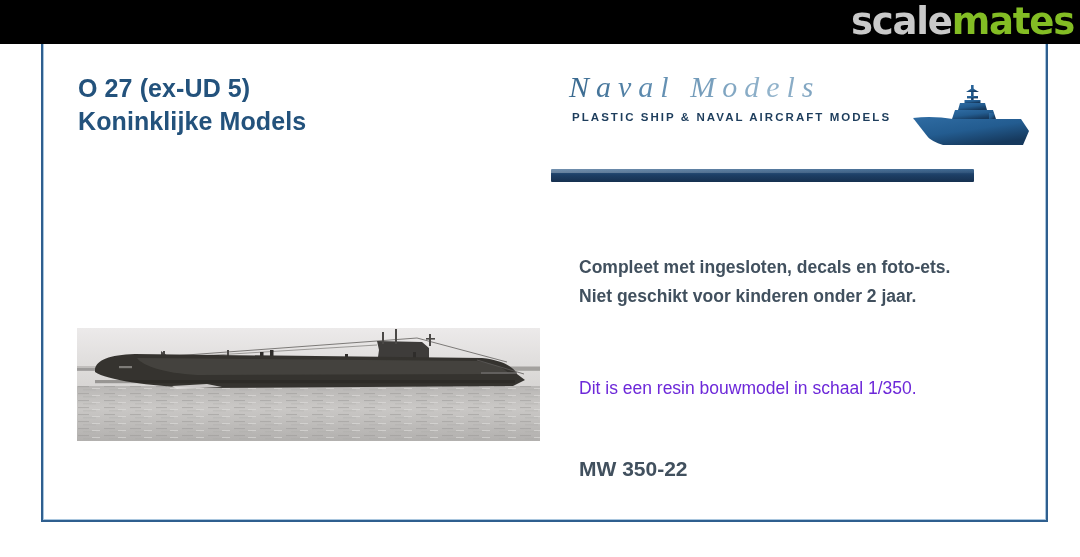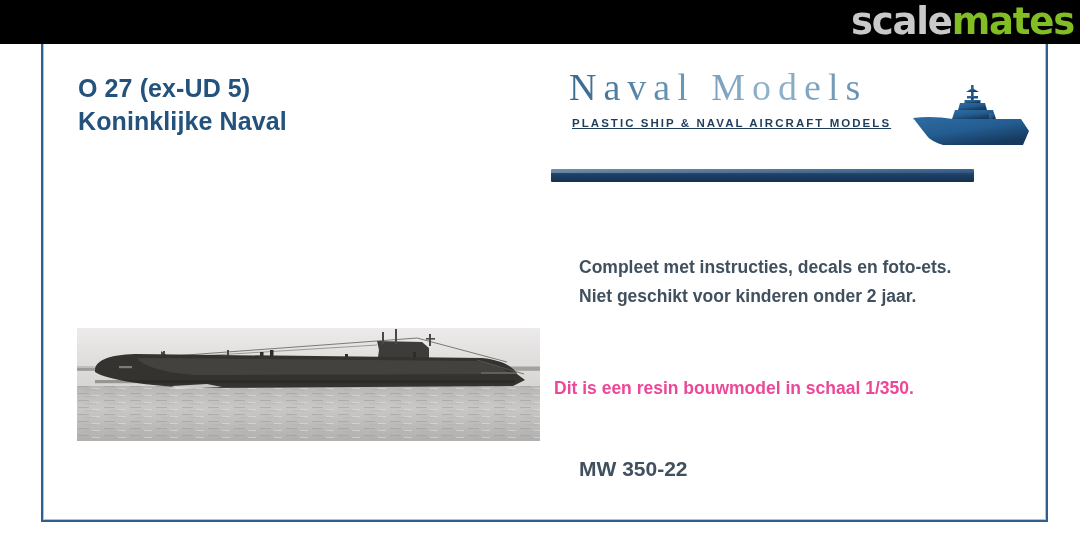--- a/index.html
+++ b/index.html
@@ -77,40 +77,40 @@
 
   
   .logo {
     position: absolute;
     left: 507px;
     top: 36px;
     width: 460px;
   }
   .logo-word {
     font-family: "Liberation Serif", serif;
-    font-size: 38px;
+    font-size: 30px;
     letter-spacing: 7px;
     line-height: 44px;
     background: linear-gradient(90deg,#2e5f86 0%, #5b89ad 20%, #93b4cc 48%, #4f7da3 78%, #28536f 100%);
     -webkit-background-clip: text;
     background-clip: text;
     color: transparent;
     white-space: nowrap;
     padding-left: 18px;
+    font-style: italic;
   }
   .logo-sub {
     font-size: 11.5px;
     font-weight: bold;
     letter-spacing: 2.05px;
     color: #1d3d5c;
     white-space: nowrap;
     padding-left: 21px;
-    margin-top: 8px;
+    margin-top: 2px;
     font-family: "Liberation Sans", sans-serif;
-    text-decoration: underline;
   }
   .logo-bar {
     position: absolute;
     left: 0px;
     top: 104px;
     width: 423px;
     height: 13px;
     background: linear-gradient(180deg,#35618d 0%, #1d3f66 45%, #16304f 100%);
     border-radius: 1px;
   }
@@ -146,25 +146,25 @@
     left: 535px;
     top: 224px;
     color: #41505e;
     font-size: 17.5px;
     font-weight: bold;
     line-height: 29px;
     white-space: nowrap;
   }
   .desc-2 {
     position: absolute;
-    left: 510px;
+    left: 535px;
     top: 345px;
-    color: #ec4899;
+    color: #6d28d9;
     font-size: 17.5px;
-    font-weight: bold;
+    font-weight: normal;
     line-height: 29px;
     white-space: nowrap;
   }
   .desc-3 {
     position: absolute;
     left: 535px;
     top: 425px;
     color: #41505e;
     font-size: 21px;
     font-weight: bold;
@@ -176,21 +176,21 @@
 <body>
 
 <div class="topbar">
   <div class="watermark"><span class="wm-a">scale</span><span class="wm-b">mates</span></div>
 </div>
 
 <div class="card">
 
   <div class="title-block">
     <div class="title-line">O 27 (ex-UD 5)</div>
-    <div class="title-line">Koninklijke Naval</div>
+    <div class="title-line">Koninklijke Models</div>
   </div>
 
   <div class="logo">
     <div class="logo-word">Naval Models</div>
     <div class="logo-sub">PLASTIC SHIP &amp; NAVAL AIRCRAFT MODELS</div>
     <div class="logo-bar">
       <div class="logo-bar-gloss"></div>
     </div>
     <svg class="logo-ship" viewBox="0 0 150 95" xmlns="http://www.w3.org/2000/svg">
       <defs>
@@ -280,21 +280,21 @@
 
       <path d="M95,58 L130,56 L145,59 L100,61 Z" fill="#e4e2e0" opacity=".85"></path>
       <rect x="18" y="52" width="420" height="3.2" fill="#1f1d1b" opacity=".35"></rect>
 
       <path d="M400,32 L447,46" stroke="#5d5b59" stroke-width="0.8" fill="none"></path>
       <rect x="404" y="44" width="36" height="2" fill="#6a6866" opacity=".8"></rect>
     </svg>
   </div>
 
   <div class="desc">
-    <div>Compleet met instructies, decals en foto-ets.</div>
+    <div>Compleet met ingesloten, decals en foto-ets.</div>
     <div>Niet geschikt voor kinderen onder 2 jaar.</div>
   </div>
 
   <div class="desc-2">
     <div>Dit is een resin bouwmodel in schaal 1/350.</div>
   </div>
 
   <div class="desc-3">
     <div>MW 350-22</div>
   </div>

